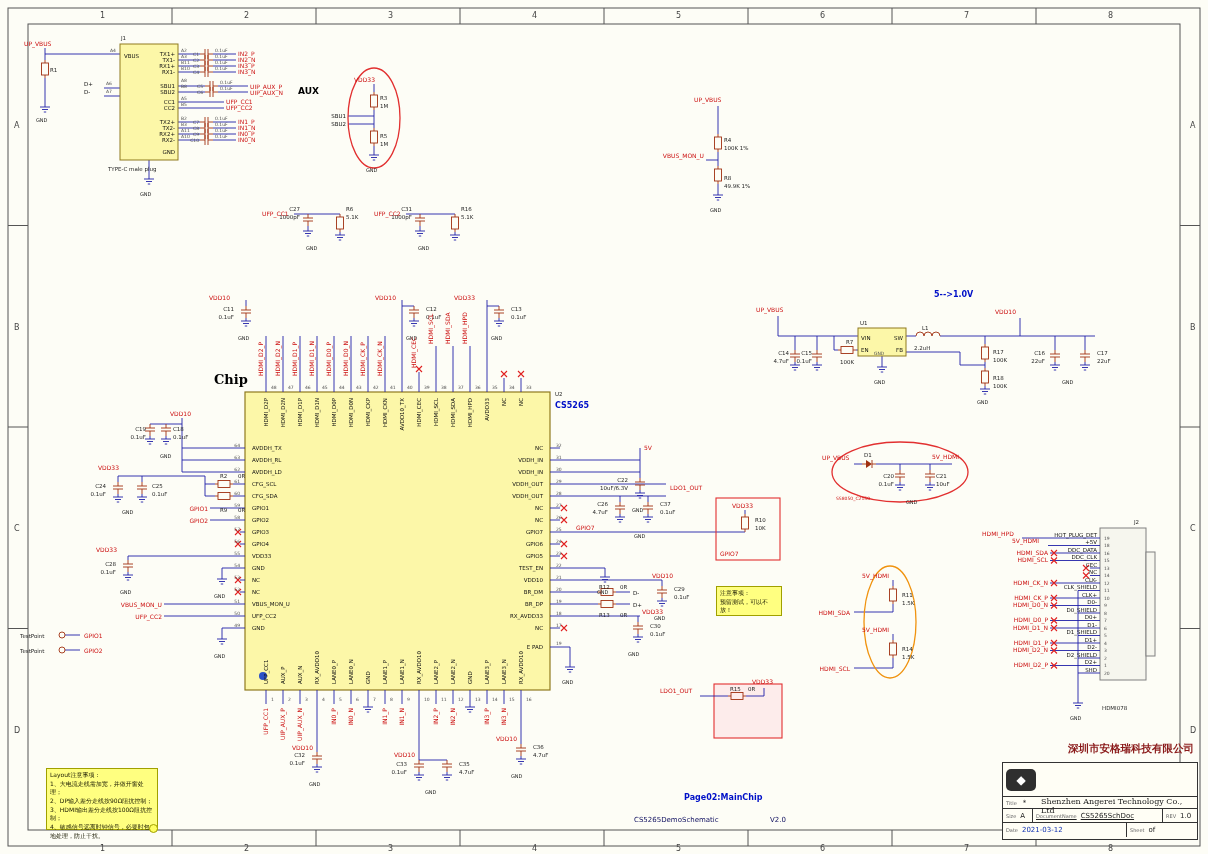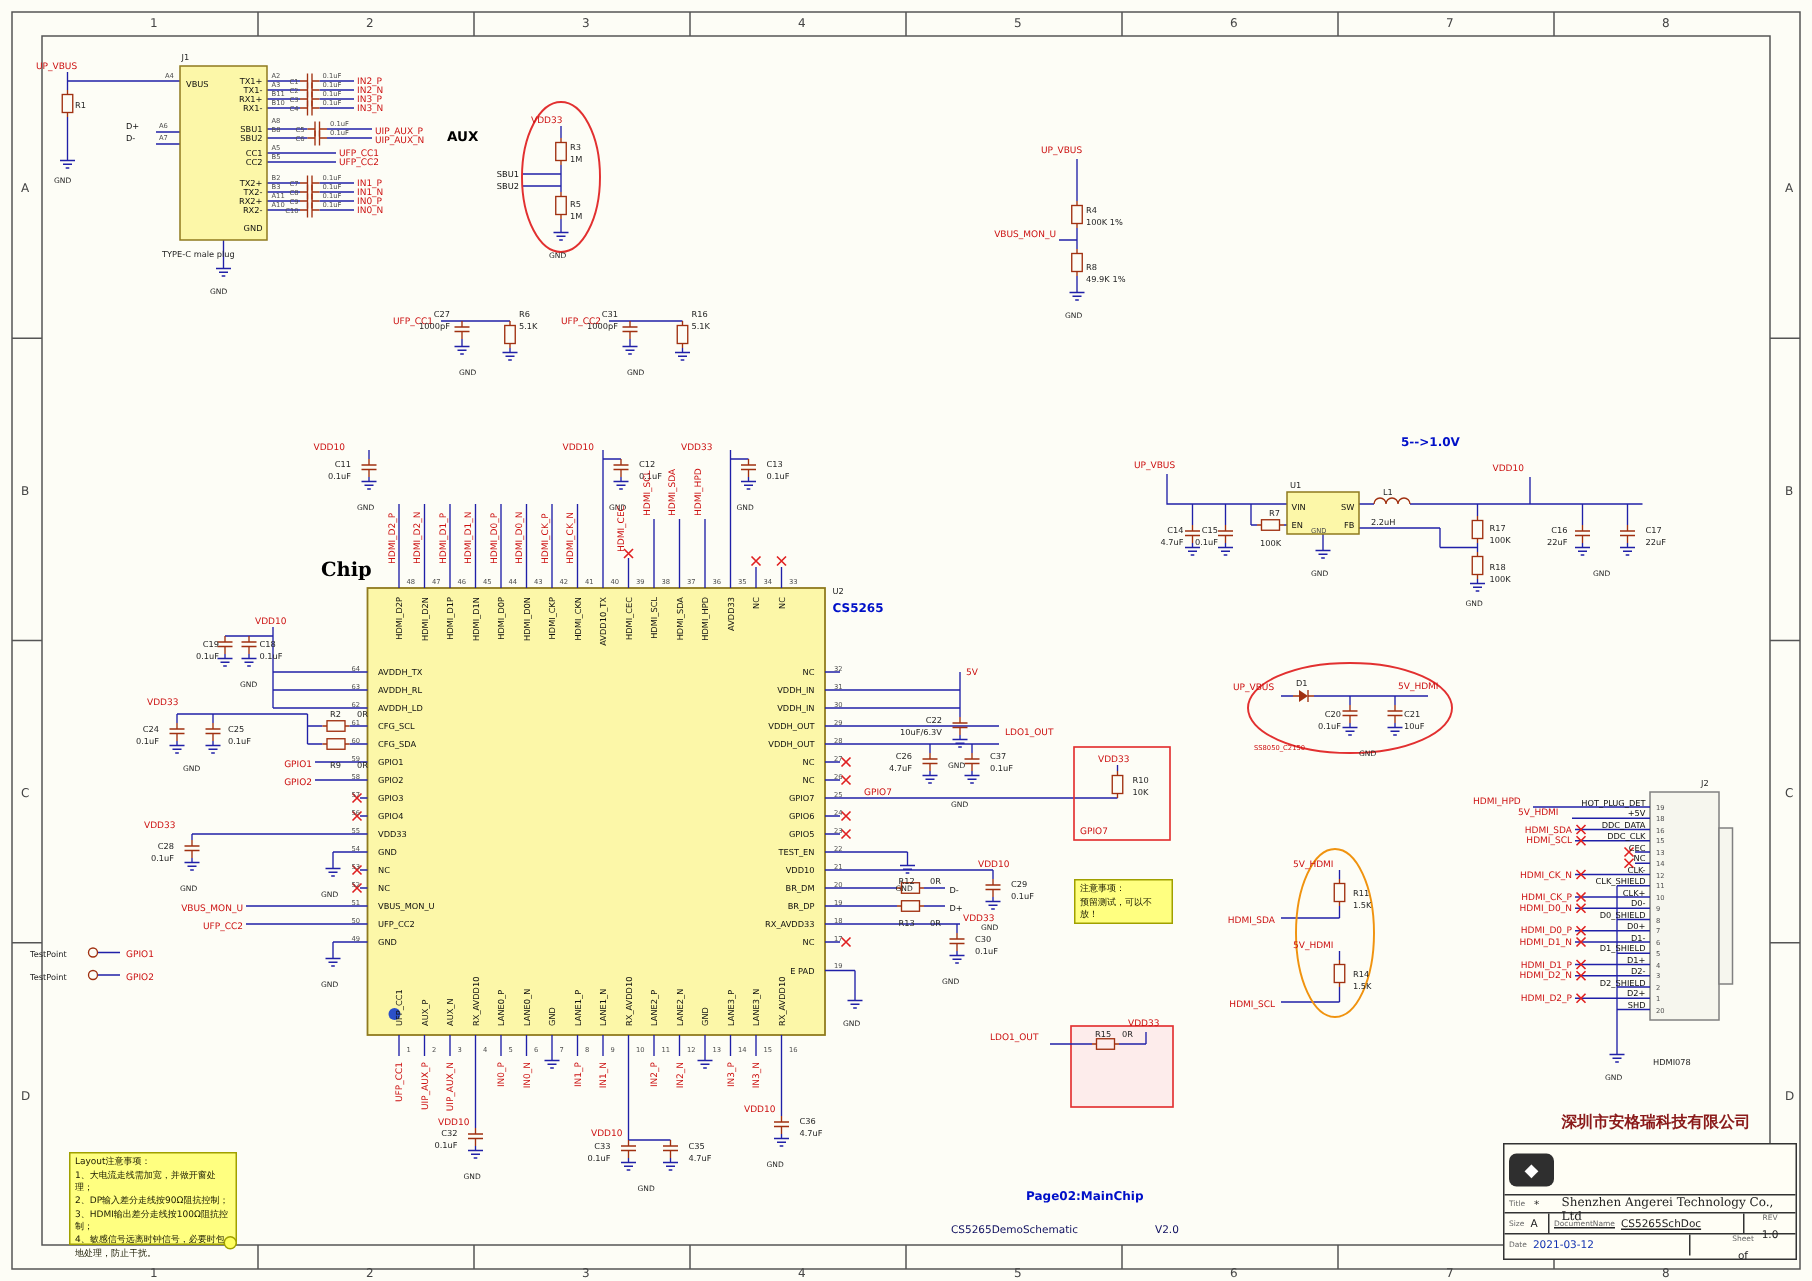--- a/index.html
+++ b/index.html
@@ -27,27 +27,27 @@
   .rb{stroke:#e23030;fill:none;stroke-width:1.1;}
   .rbox{stroke:#e23030;fill:#fdeceb;stroke-width:1.1;}
   .conn{fill:#f6f6ee;stroke:#808080;stroke-width:1;}
   .xm{stroke:#e02020;stroke-width:1.1;fill:none;}
   .note{position:absolute;background:#ffff80;border:1px solid #a0a000;color:#1a1a00;
         font-size:6px;line-height:1.45;padding:2px 3px;white-space:pre-line;box-sizing:border-box;}
   .tb{position:absolute;left:1002px;top:762px;width:196px;height:78px;border:1.5px solid #333;
       background:#fffef5;box-sizing:border-box;font-size:7px;color:#222;}
   .tb-row1{display:flex;align-items:center;gap:5px;border-bottom:1px solid #333;height:34px;padding:0 3px;box-sizing:border-box;}
   .tb-logo{width:30px;height:22px;background:#2f2f2f;border-radius:5px;color:#fff;display:flex;align-items:center;justify-content:center;font-size:12px;flex:0 0 auto;}
-  .tb-cn{font-size:10.5px;font-weight:bold;color:#8a1a1a;line-height:1.1;}
+  .tb-cn{font-size:10.5px;font-weight:bold;color:#8a1a1a;line-height:1.1;text-align:right;}
   .tb-en{font-size:8px;font-family:"DejaVu Serif",serif;color:#222;line-height:1.1;margin-top:44px;}
   .tb-row2{border-bottom:1px solid #333;height:12px;padding:0 3px;display:flex;gap:6px;align-items:center;box-sizing:border-box;}
   .tb-row3,.tb-row4{display:flex;height:14px;border-bottom:1px solid #333;box-sizing:border-box;}
   .tb-row4{border-bottom:none;text-align:center;}
   .tb-cell{border-right:1px solid #333;padding:0 3px;display:flex;align-items:center;gap:4px;box-sizing:border-box;}
-  .tb-cell:last-child{border-right:none;flex-direction:column;}
+  .tb-cell:last-child{border-right:none;}
   .tb-h{font-size:5px;color:#666;}
   .tb-blue{color:#1030b0;}
   .dot{position:absolute;left:149px;top:824px;width:7px;height:7px;border-radius:50%;background:#ffff60;border:1px solid #a0a000;}
 </style>
 </head>
 <body>
 
 <div id="stage">
 
 <svg id="sch" width="1208" height="854" viewBox="0 0 1208 854">

